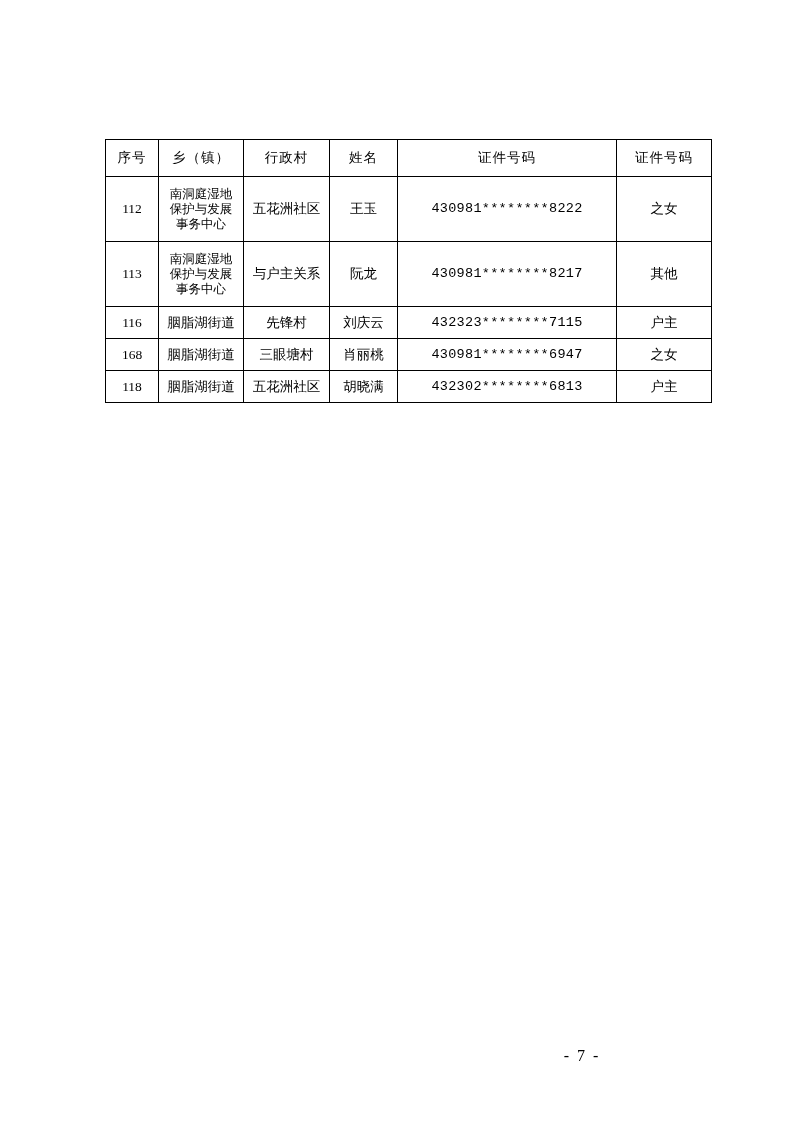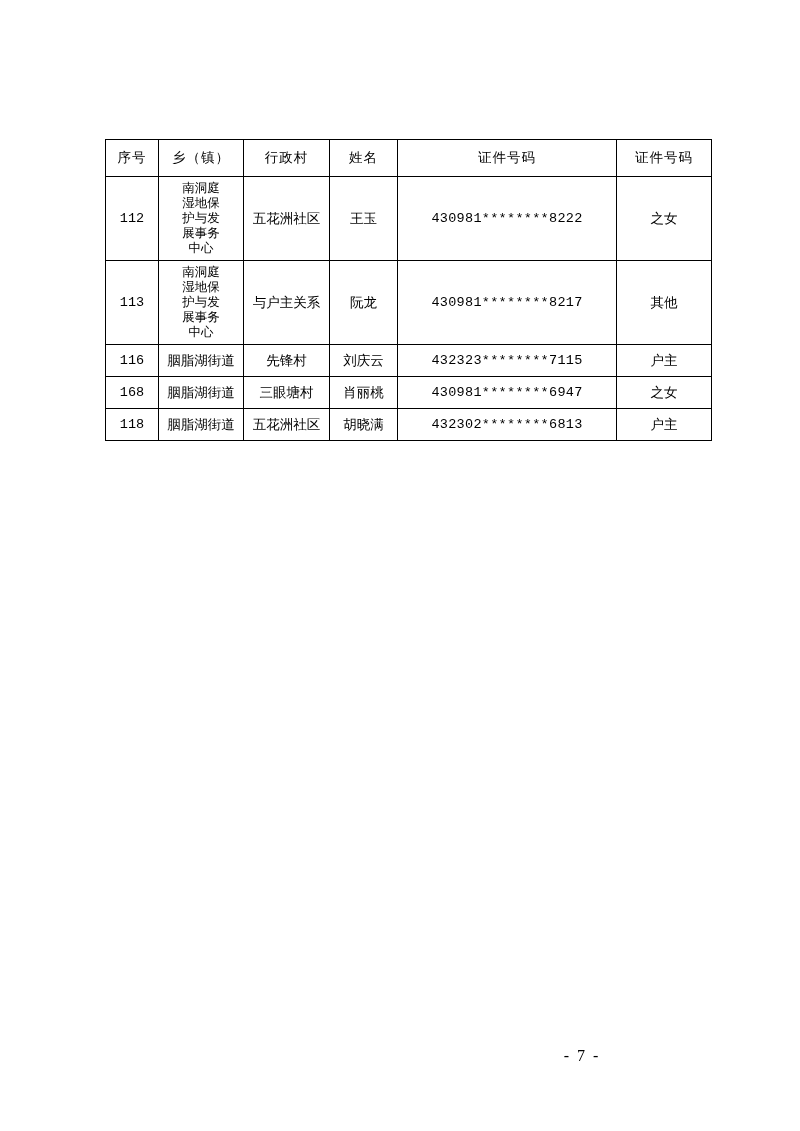--- a/index.html
+++ b/index.html
@@ -47,28 +47,28 @@
     font-size: 14px;
     letter-spacing: 1px;
   }
   col.c-idx    { width: 53px; }
   col.c-town   { width: 85px; }
   col.c-vill   { width: 86px; }
   col.c-name   { width: 68px; }
   col.c-id     { width: 219px; }
   col.c-rel    { width: 95px; }
 
-  td.idx { font-family: Liberation Mono, monospace; font-size: 14px; }
+  td.idx { font-family: Liberation Serif, serif; font-size: 14px; }
   td.town, td.vill, td.name, td.rel {
     font-size: 13.5px;
   }
   td.town.multi {
     font-size: 12.5px;
     line-height: 1.2;
-    padding: 4px 20px;
+    padding: 4px 8px;
     letter-spacing: 0px;
   }
   td.id {
     font-family: "Liberation Mono", "DejaVu Sans Mono", monospace;
     font-size: 13px;
     letter-spacing: 0.3px;
   }
   tr.tall td { height: 56px; }
   tr.short td { height: 27px; }
 

